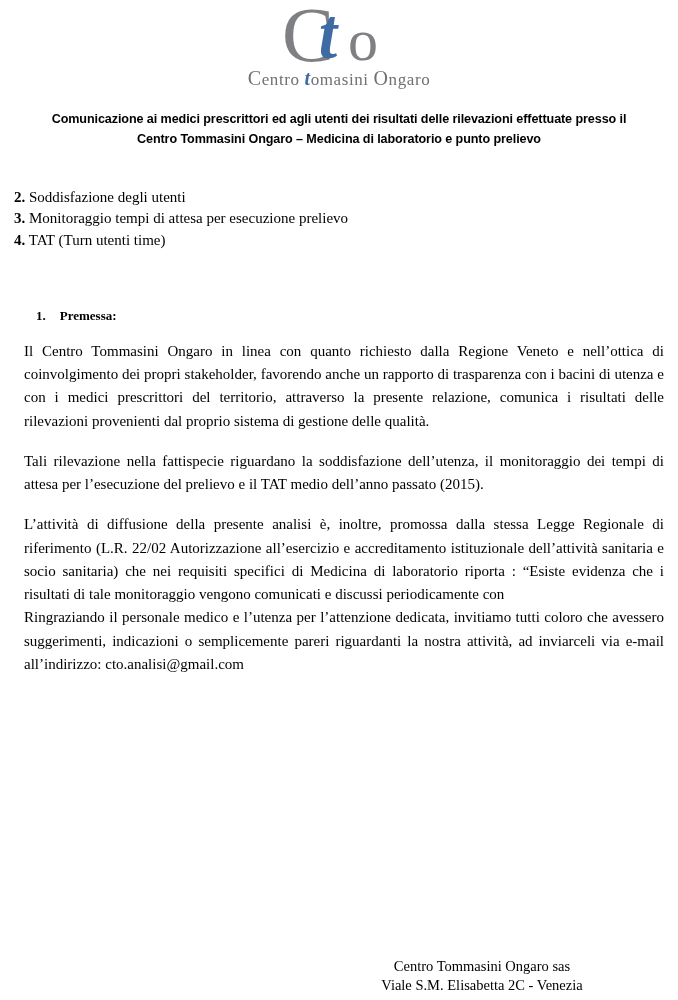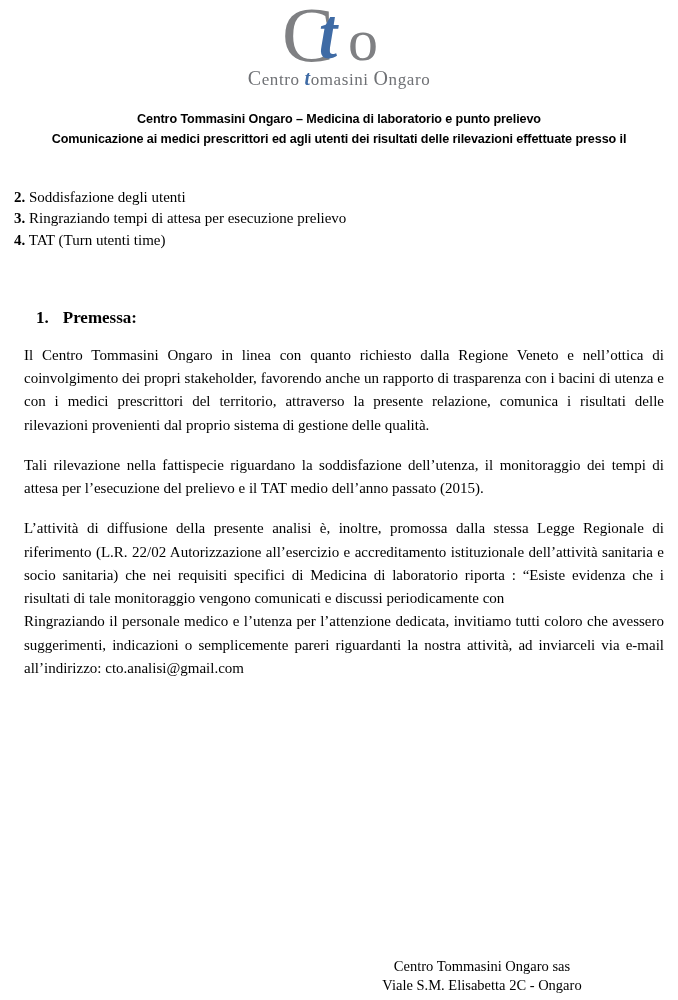--- a/index.html
+++ b/index.html
@@ -92,21 +92,21 @@
     font-size: 15px;
     line-height: 1.42;
   }
   .index-head { font-weight: bold; }
   .index-item .num { font-weight: bold; }
 
   
   .section-head {
     margin: 57px 0 0 36px;
     font-weight: bold;
-    font-size: 17px;
+    font-size: 13px;
   }
   .section-head .sec-num { margin-right: 14px; }
 
   
   .body-block {
     margin: 16px 14px 0 24px;
     font-size: 15px;
     line-height: 1.55;
   }
   .para {
@@ -142,32 +142,32 @@
     <span class="logo-c">C</span>
     <span class="logo-t">t</span>
     <span class="logo-o">o</span>
   </div>
   <div class="logo-tagline">
     <span class="tag-cap">C</span><span>entro </span><span class="tag-t">t</span><span>omasini </span><span class="tag-cap">O</span><span>ngaro</span>
   </div>
 </div>
 
 <div class="doc-title">
+  <div>Comunicazione ai medici prescrittori ed agli utenti dei risultati delle rilevazioni effettuate presso il</div>
   <div>Centro Tommasini Ongaro – Medicina di laboratorio e punto prelievo</div>
-  <div>Comunicazione ai medici prescrittori ed agli utenti dei risultati delle rilevazioni effettuate presso il</div>
 </div>
 
 <div class="index-block">
   <div class="index-item">
     <span class="num">2.</span>
     <span>Soddisfazione degli utenti</span>
   </div>
   <div class="index-item">
     <span class="num">3.</span>
-    <span>Ringraziando tempi di attesa per esecuzione prelievo</span>
+    <span>Monitoraggio tempi di attesa per esecuzione prelievo</span>
   </div>
   <div class="index-item">
     <span class="num">4.</span>
     <span>TAT (Turn utenti time)</span>
   </div>
 </div>
 
 <div class="section-head">
   <span class="sec-num">1.</span><span>Premessa:</span>
 </div>
@@ -175,15 +175,15 @@
 <div class="body-block">
   <p class="para">Il Centro Tommasini Ongaro in linea con quanto richiesto dalla Regione Veneto e nell’ottica di coinvolgimento dei propri stakeholder, favorendo anche un rapporto di trasparenza con i bacini di utenza e con i medici prescrittori del territorio, attraverso la presente relazione, comunica i risultati delle rilevazioni provenienti dal proprio sistema di gestione delle qualità.</p>
   <p class="para">Tali rilevazione nella fattispecie riguardano la soddisfazione dell’utenza, il monitoraggio dei tempi di attesa per l’esecuzione del prelievo e il TAT medio dell’anno passato (2015).</p>
   <p class="para-justify-head">L’attività di diffusione della presente analisi è, inoltre, promossa dalla stessa Legge Regionale di riferimento (L.R. 22/02 Autorizzazione all’esercizio e accreditamento istituzionale dell’attività sanitaria e socio sanitaria) che nei requisiti specifici di Medicina di laboratorio riporta : “Esiste evidenza che i risultati di tale monitoraggio vengono comunicati e discussi periodicamente con</p>
   <p class="para">Ringraziando il personale medico e l’utenza per l’attenzione dedicata, invitiamo tutti coloro che avessero suggerimenti, indicazioni o semplicemente pareri riguardanti la nostra attività, ad inviarceli via e-mail all’indirizzo: cto.analisi@gmail.com</p>
 </div>
 
 <div class="footer">
   <div class="footer-inner">
     <div>Centro Tommasini Ongaro sas</div>
-    <div>Viale S.M. Elisabetta 2C - Ongaro</div>
+    <div>Viale S.M. Elisabetta 2C - Venezia</div>
   </div>
 </div>
 
 </body></html>

